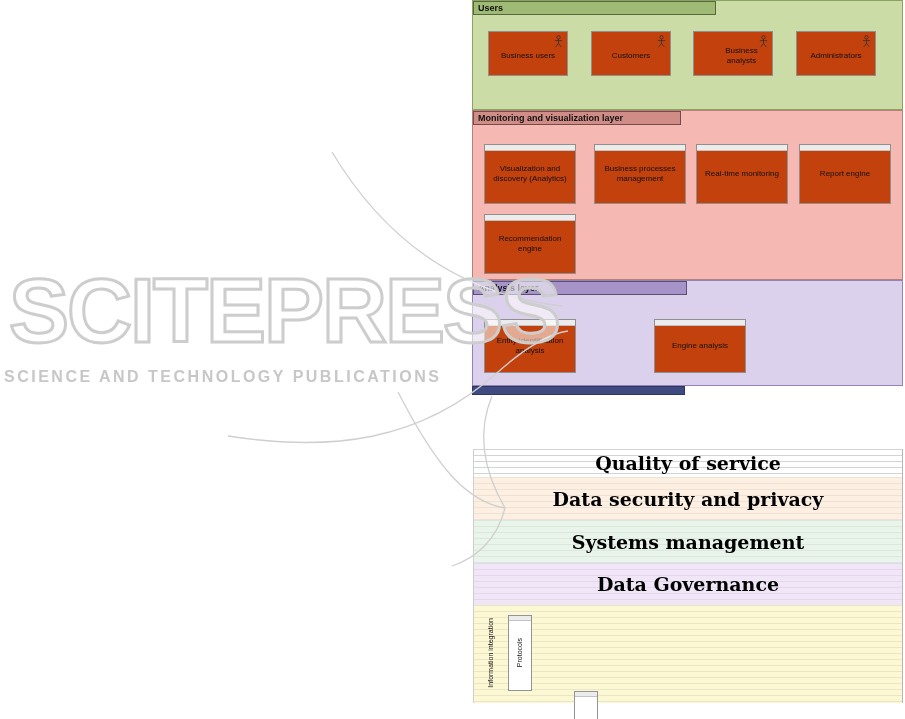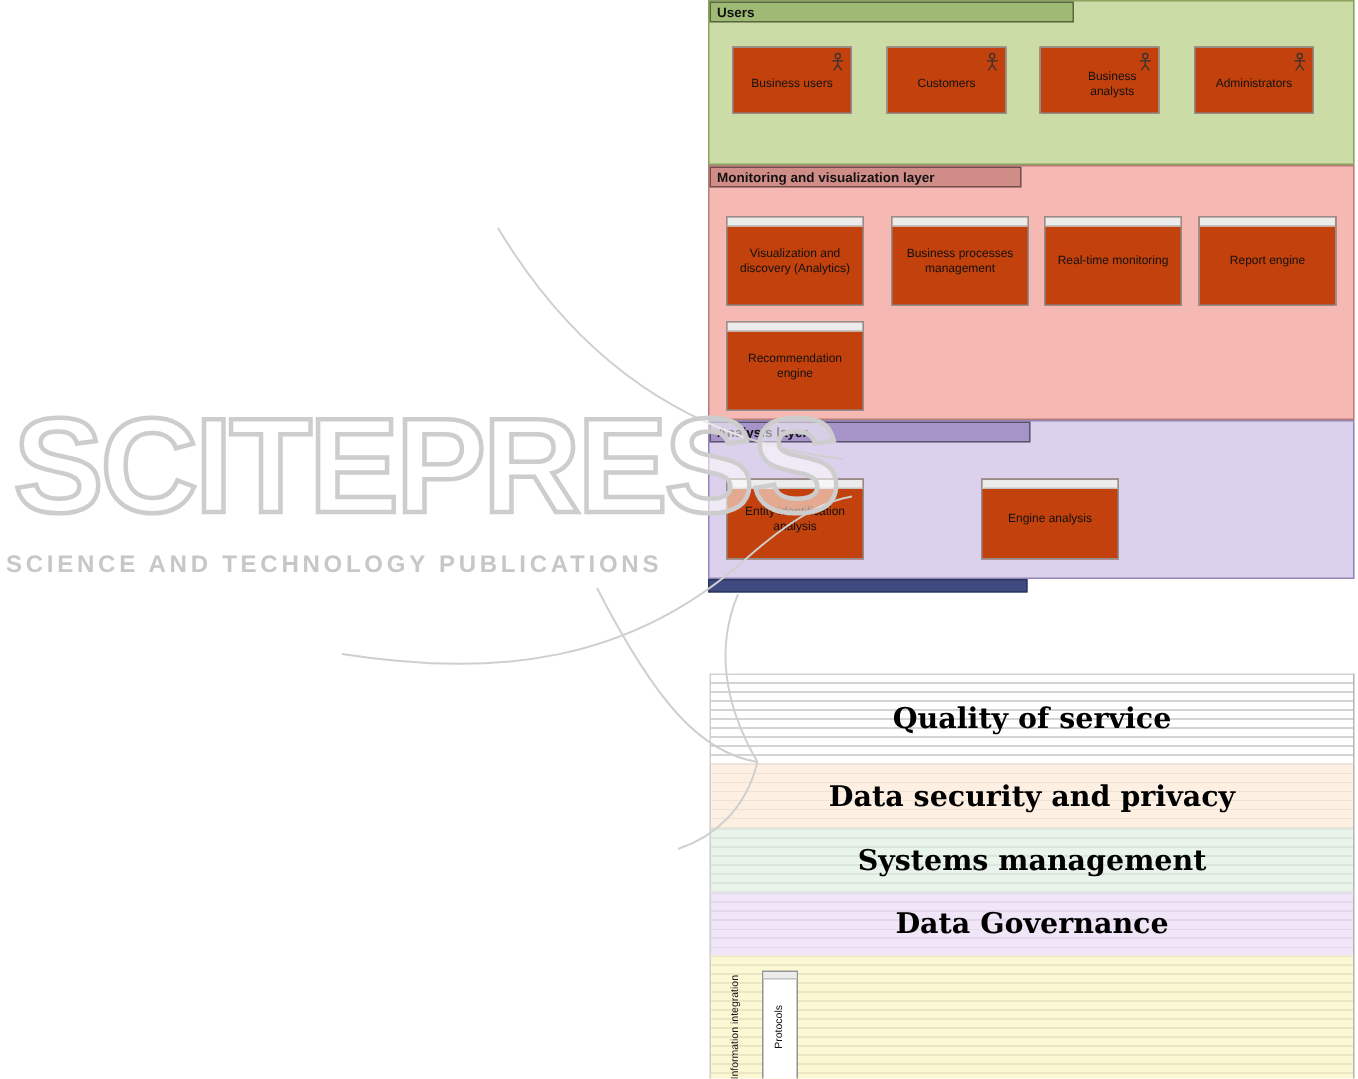--- a/index.html
+++ b/index.html
@@ -48,21 +48,21 @@
   .an  { width:92px; height:54px; top:38px; }
   .an0 { left:11px; } .an1 { left:153px;margin-left:28px; } .an2 { left:293px; }
 
   
   .stack { position:absolute; left:473px; top:449px; width:430px; z-index:1; }
   .bar {
     position:relative; display:flex; align-items:center; justify-content:center;
     font-family:"DejaVu Serif", serif; font-weight:700; font-size:19px; color:#000;
     border-left:1px solid #cfcfcf; border-right:1px solid #b5b5b5;
   }
-  .bar-qos { height:60px; background-color:#ffffff;
+  .bar-qos { height:28px; background-color:#ffffff;
     background-image:repeating-linear-gradient(to bottom, rgba(0,0,0,0.17) 0 1px, transparent 1px 6px);justify-content:center; }
   .bar-security { height:43px; background-color:var(--security-bg);
     background-image:repeating-linear-gradient(to bottom, rgba(0,0,0,0.06) 0 1px, transparent 1px 6px); }
   .bar-systems { height:43px; background-color:var(--systems-bg);
     background-image:repeating-linear-gradient(to bottom, rgba(0,0,0,0.06) 0 1px, transparent 1px 6px); }
   .bar-governance { height:42px; background-color:var(--governance-bg);
     background-image:repeating-linear-gradient(to bottom, rgba(0,0,0,0.06) 0 1px, transparent 1px 6px); }
 
   .integration { position:relative; height:98px; background-color:var(--integration-bg);
     background-image:repeating-linear-gradient(to bottom, rgba(0,0,0,0.07) 0 1px, transparent 1px 6px);

